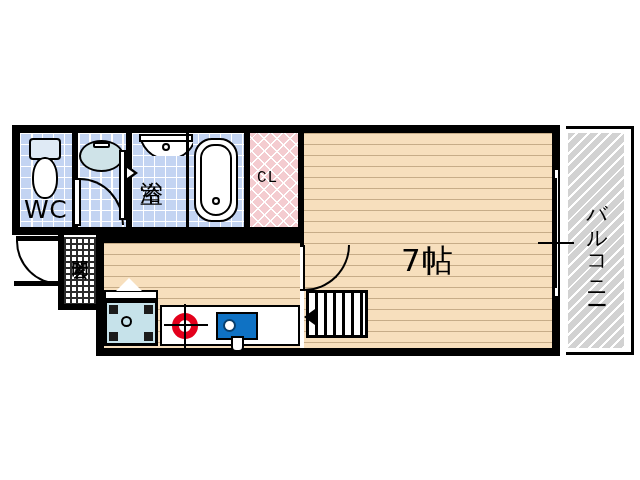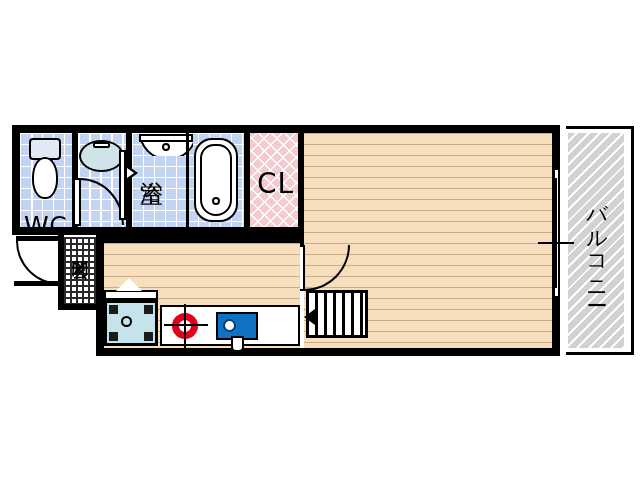--- a/index.html
+++ b/index.html
@@ -50,22 +50,22 @@
      background-image:
         repeating-linear-gradient(to right,
            #2b2b2b 0 1.6px, rgba(0,0,0,0) 1.6px 6px),
         repeating-linear-gradient(to bottom,
            #2b2b2b 0 1.6px, rgba(0,0,0,0) 1.6px 6px);
   }
 
   
   .lbl{position:absolute;color:#000;line-height:1;white-space:pre;
        font-family:"DejaVu Sans","Liberation Sans",sans-serif;}
-  .lbl-wc{font-size:25px;font-weight:500;letter-spacing:.5px;margin-top:16px;}
-  .lbl-cl{font-size:28px;letter-spacing:1px;}
+  .lbl-wc{font-size:25px;font-weight:500;letter-spacing:.5px;}
+  .lbl-cl{font-size:16px;letter-spacing:1px;font-family:Liberation Mono, monospace;}
   .lbl-vert{writing-mode:vertical-rl;text-orientation:upright;}
   .lbl-yoku{font-size:23px;font-weight:500;}
   .lbl-genkan{font-size:16px;font-weight:600;}
   .lbl-balcony{font-size:21px;letter-spacing:2px;}
   .lbl-room{font-size:34px;font-weight:500;letter-spacing:2px;}
   .lbl-jo{font-size:31px;font-weight:500;letter-spacing:1px;}
 
   
   .toilet-tank{border:2.6px solid #000;border-radius:4px;background:#dfeaf5;}
   .toilet-bowl{border:2.6px solid #000;border-radius:48% 48% 46% 46%;background:#ffffff;}
@@ -188,20 +188,21 @@
   <div class="ab" style="left:312px;top:274px;">
       <div class="tri-r"></div>
     </div>
 
   <div class="ab fill-room" style="left:304px;top:133px;width:248px;height:215px;"></div>
 
   <div class="ab wall" style="left:298px;top:125px;width:262px;height:8px;"></div>
   <div class="ab wall" style="left:552px;top:125px;width:8px;height:231px;"></div>
   <div class="ab wall" style="left:96px;top:348px;width:464px;height:8px;"></div>
 
+  <div class="lbl lbl-jo" style="left:401px;top:245px;">7帖</div>
 
   <div class="ab arc arc-br" style="left:304px;top:245px;width:46px;height:46px;"></div>
   <div class="ab doorleaf" style="left:297px;top:245px;width:8px;height:46px;"></div>
   <div class="ab wall" style="left:298px;top:229px;width:6px;height:18px;"></div>
 
   <div class="ab louver" style="left:306px;top:290px;width:62px;height:48px;">
      <div class="louver-slats"></div>
   </div>
   <div class="ab" style="left:304px;top:309px;">
       <div class="tri-l"></div>

